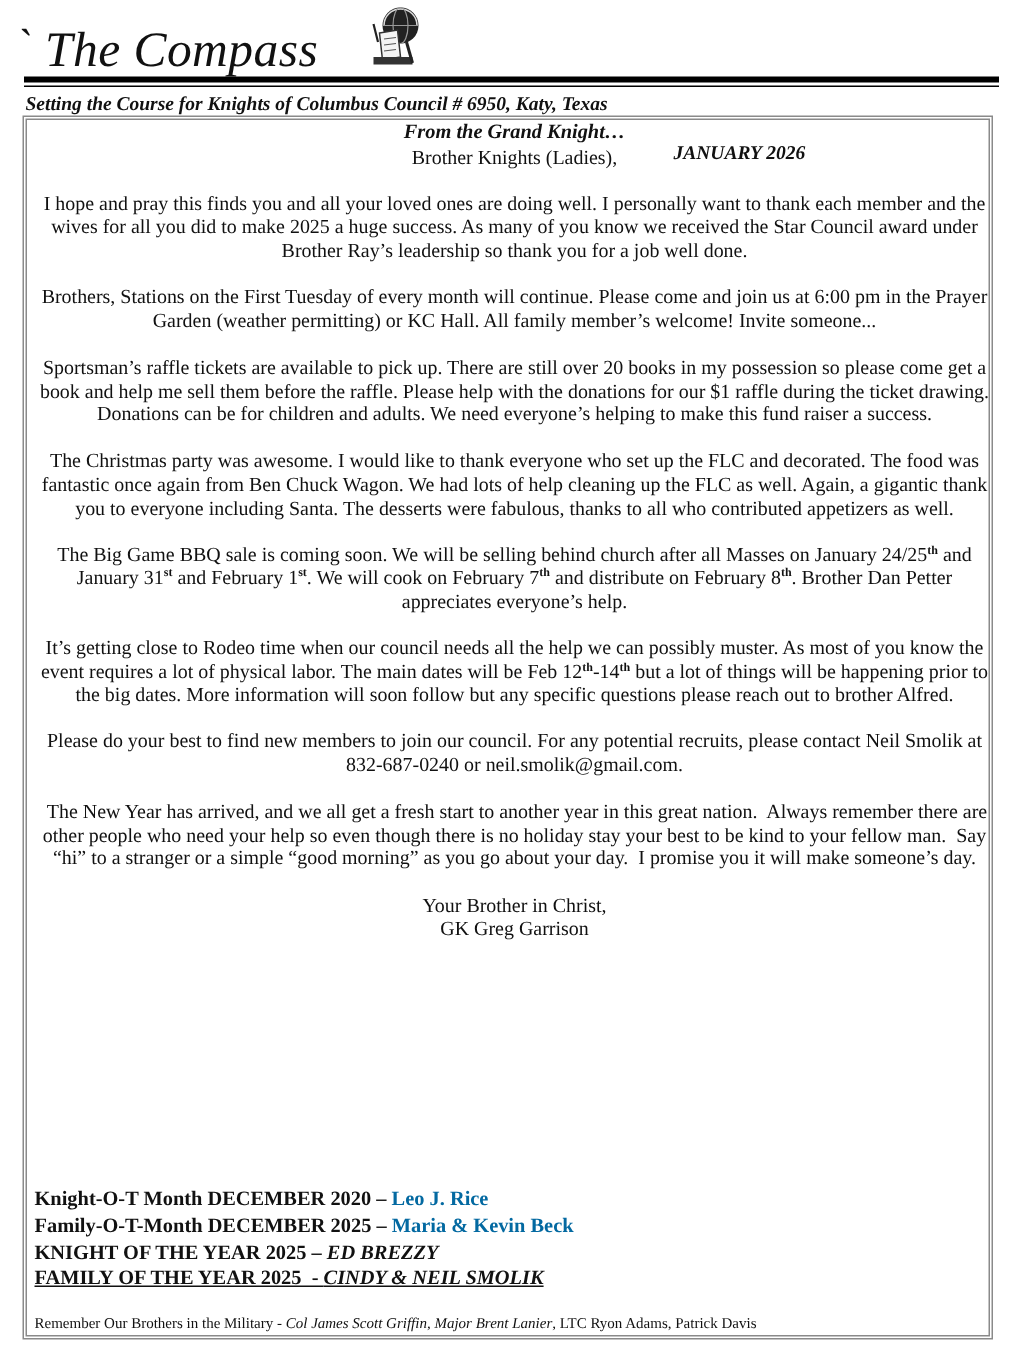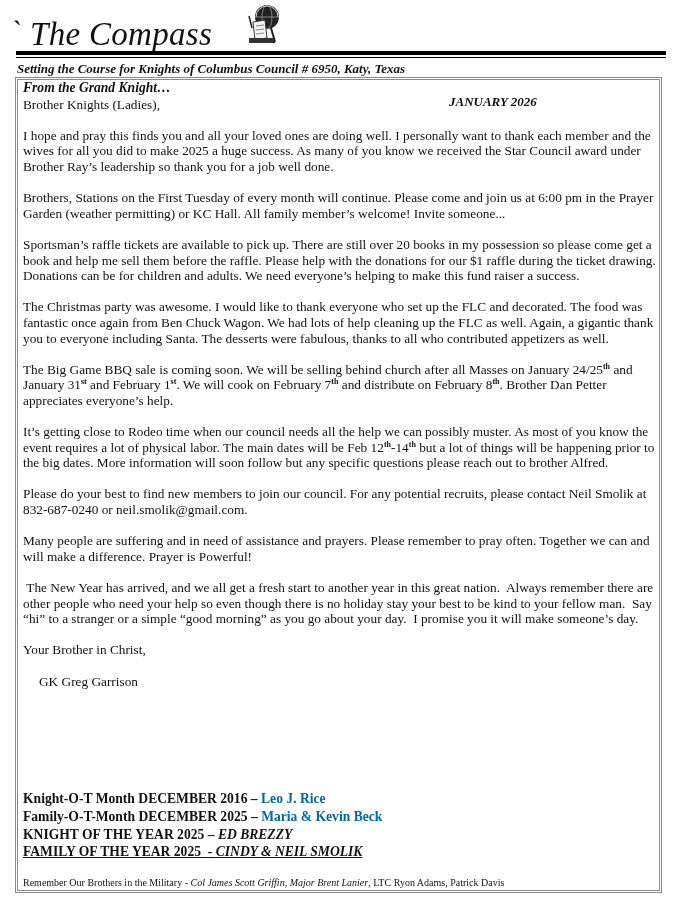--- a/index.html
+++ b/index.html
@@ -16,21 +16,21 @@
   .rule-thin  { position: absolute; left: 16px; top: 57px; width: 650px; height: 1px; background: #000; }
 
   .tagline { position: absolute; left: 17px; top: 61px; font-size: 13px; font-style: italic; font-weight: bold;
              white-space: nowrap; line-height: 15px; text-align: right; }
   .tagline .date { position: absolute; left: 432px; top: 0; margin-top: 33px; }
 
   .box { position: absolute; left: 15px; top: 77px; width: 647px; height: 816px;
          border: 3px double #8a8a8a; box-sizing: border-box; }
 
   .content { position: absolute; left: 23px; top: 80px; width: 640px;
-             font-size: 13.3px; line-height: 15.6px; }
+             font-size: 13.3px; line-height: 15.6px; text-align: center; }
   .content p { margin: 0 0 15.6px 0; }
   .heading { font-weight: bold; font-style: italic; font-size: 13.6px; margin: 0 0 1px 0 !important; }
   sup { font-size: 8px; line-height: 0; vertical-align: 5px; font-weight: bold; }
 
   .awards { position: absolute; left: 23px; top: 790px; font-size: 13.6px; line-height: 17.8px; font-weight: bold; }
   .awards .blue { color: #0369a1; }
   .awards .it { font-style: italic; }
 
   .military { position: absolute; left: 23px; top: 877px; font-size: 10px; line-height: 12px; white-space: nowrap; }
   .military .it { font-style: italic; }
@@ -67,28 +67,27 @@
 <div class="content">
   <p class="heading">From the Grand Knight…</p>
   <p>Brother Knights (Ladies),</p>
   <p>I hope and pray this finds you and all your loved ones are doing well. I personally want to thank each member and the wives for all you did to make 2025 a huge success.  As many of you know we received the Star Council award under Brother Ray’s leadership so thank you for a job well done.</p>
   <p>Brothers, Stations on the First Tuesday of every month will continue. Please come and join us at 6:00 pm in the Prayer Garden (weather permitting) or KC Hall. All family member’s welcome! Invite someone...</p>
   <p>Sportsman’s raffle tickets are available to pick up.  There are still over 20 books in my possession so please come get a book and help me sell them before the raffle.  Please help with the donations for our $1 raffle during the ticket drawing.  Donations can be for children and adults.  We need everyone’s helping to make this fund raiser a success.</p>
   <p>The Christmas party was awesome.  I would like to thank everyone who set up the FLC and decorated.  The food was fantastic once again from Ben Chuck Wagon.  We had lots of help cleaning up the FLC as well.  Again, a gigantic thank you to everyone including Santa.  The desserts were fabulous, thanks to all who contributed appetizers as well.</p>
   <p><span>The Big Game BBQ sale is coming soon.  We will be selling behind church after all Masses on January 24/25</span><sup>th</sup><span> and January 31</span><sup>st</sup><span> and February 1</span><sup>st</sup><span>.  We will cook on February 7</span><sup>th</sup><span> and distribute on February 8</span><sup>th</sup><span>.  Brother Dan Petter appreciates everyone’s help.</span></p>
   <p><span>It’s getting close to Rodeo time when our council needs all the help we can possibly muster.  As most of you know the event requires a lot of physical labor.  The main dates will be Feb 12</span><sup>th</sup><span>-14</span><sup>th</sup><span> but a lot of things will be happening prior to the big dates.  More information will soon follow but any specific questions please reach out to brother Alfred.</span></p>
   <p>Please do your best to find new members to join our council.  For any potential recruits, please contact Neil Smolik at 832-687-0240 or neil.smolik@gmail.com.</p>
-  <p>Many people are suffering and in need of assistance and prayers.  Please remember to pray often.  Together we can and will make a difference.  Prayer is Powerful!</p>
   <p style="white-space: pre-wrap;"> The New Year has arrived, and we all get a fresh start to another year in this great nation.  Always remember there are other people who need your help so even though there is no holiday stay your best to be kind to your fellow man.  Say “hi” to a stranger or a simple “good morning” as you go about your day.  I promise you it will make someone’s day.</p>
   <p style="margin:0">Your Brother in Christ,</p>
-  <p style="margin:16px">GK Greg Garrison</p>
+  <p style="margin:0">GK Greg Garrison</p>
 </div>
 
 <div class="awards">
-  <div><span>Knight-O-T Month DECEMBER 2016 – </span><span class="blue">Leo J. Rice</span></div>
+  <div><span>Knight-O-T Month DECEMBER 2020 – </span><span class="blue">Leo J. Rice</span></div>
   <div><span>Family-O-T-Month DECEMBER 2025 – </span><span class="blue">Maria &amp; Kevin Beck</span></div>
   <div><span>KNIGHT OF THE YEAR 2025 – </span><span class="it">ED BREZZY</span></div>
   <div style="white-space: pre; text-decoration: underline;"><span>FAMILY OF THE YEAR 2025  - </span><span class="it">CINDY &amp; NEIL SMOLIK</span></div>
 </div>
 
 <div class="military">
   <span>Remember Our Brothers in the Military - </span><span class="it">Col James Scott Griffin, Major Brent Lanier</span><span>, LTC Ryon Adams, Patrick Davis</span>
 </div>
 
 </body></html>

